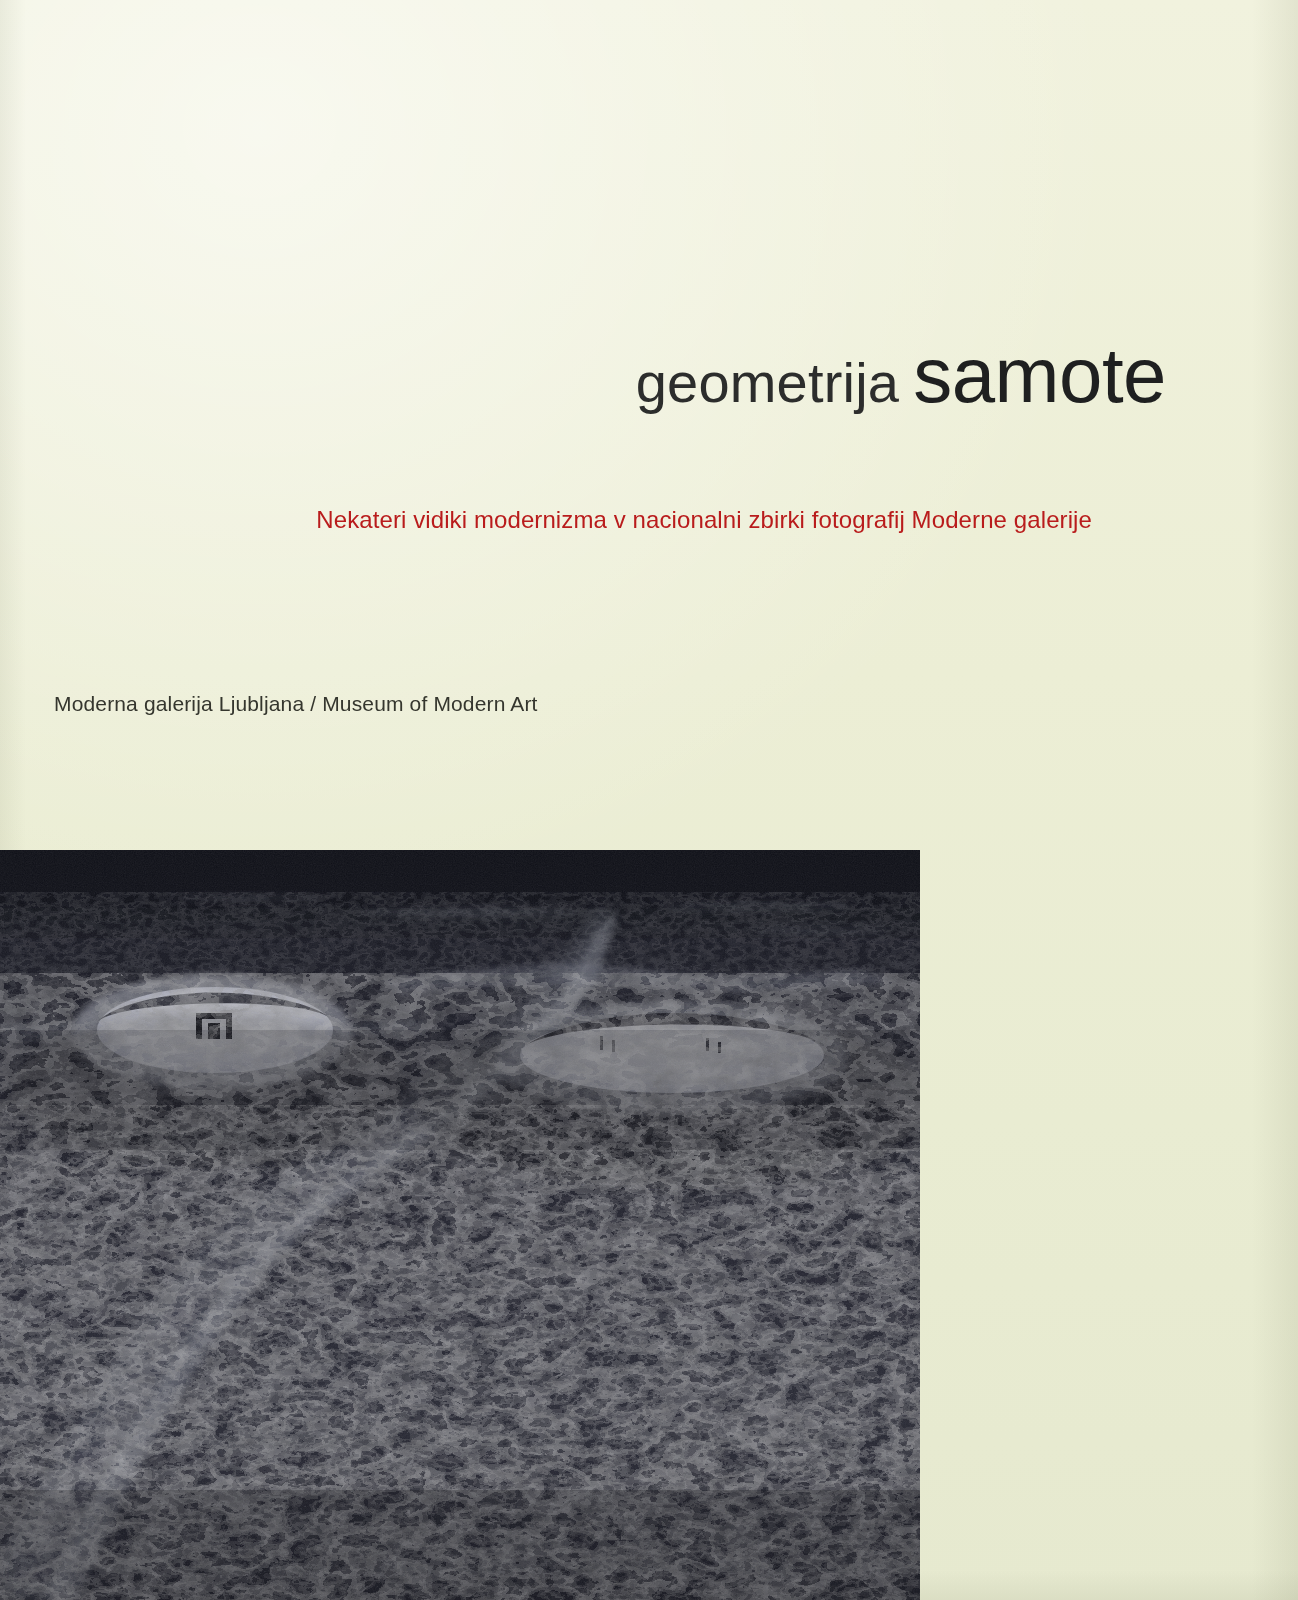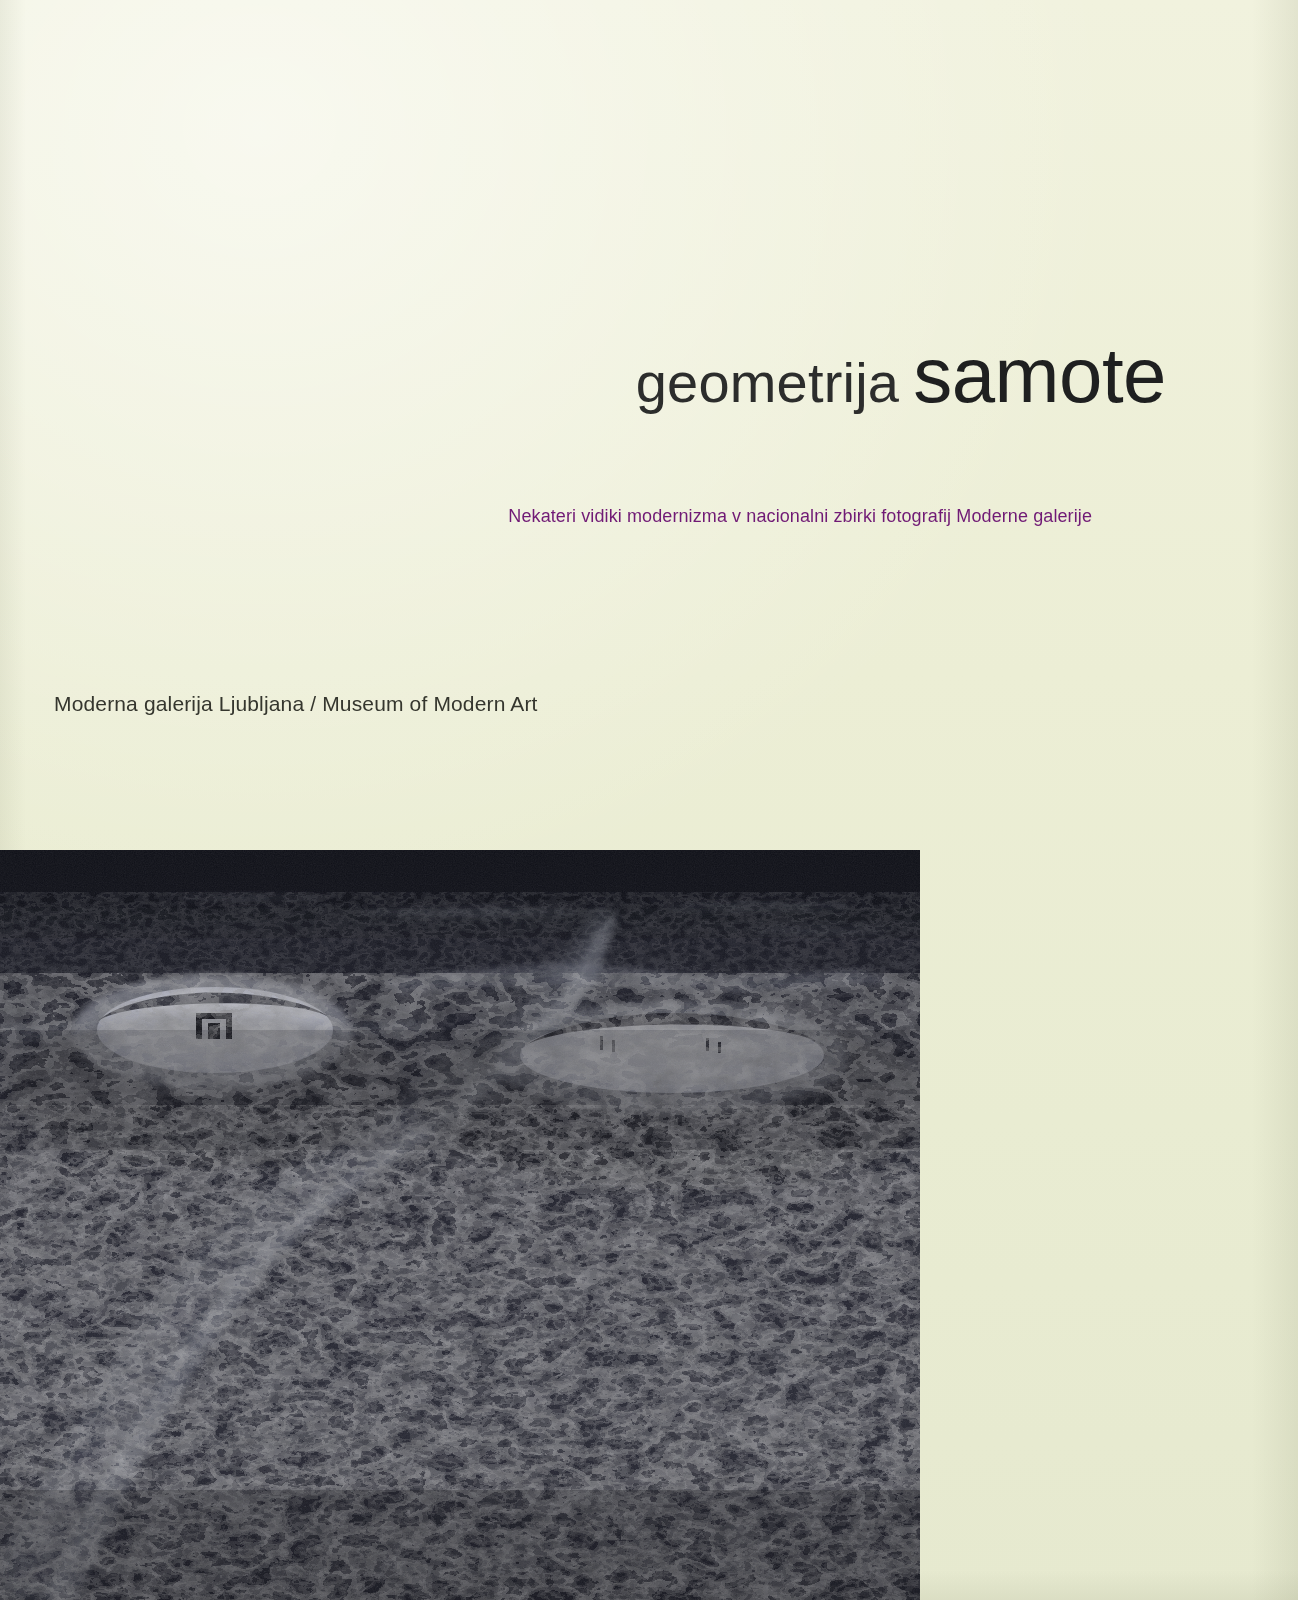--- a/index.html
+++ b/index.html
@@ -54,22 +54,22 @@
     font-weight: 400;
     color: #1f2020;
     letter-spacing: -0.5px;
     margin-left: 14px;
   }
 
   .subtitle {
     position: absolute;
     top: 506px;
     right: 206px;
-    font-size: 18px;
-    color: #701a75;
+    font-size: 24px;
+    color: #b91c1c;
     letter-spacing: 0.1px;
     white-space: nowrap;
   }
 
   .publisher {
     position: absolute;
     top: 692px;
     left: 54px;
     font-size: 21px;
     color: #35362e;

